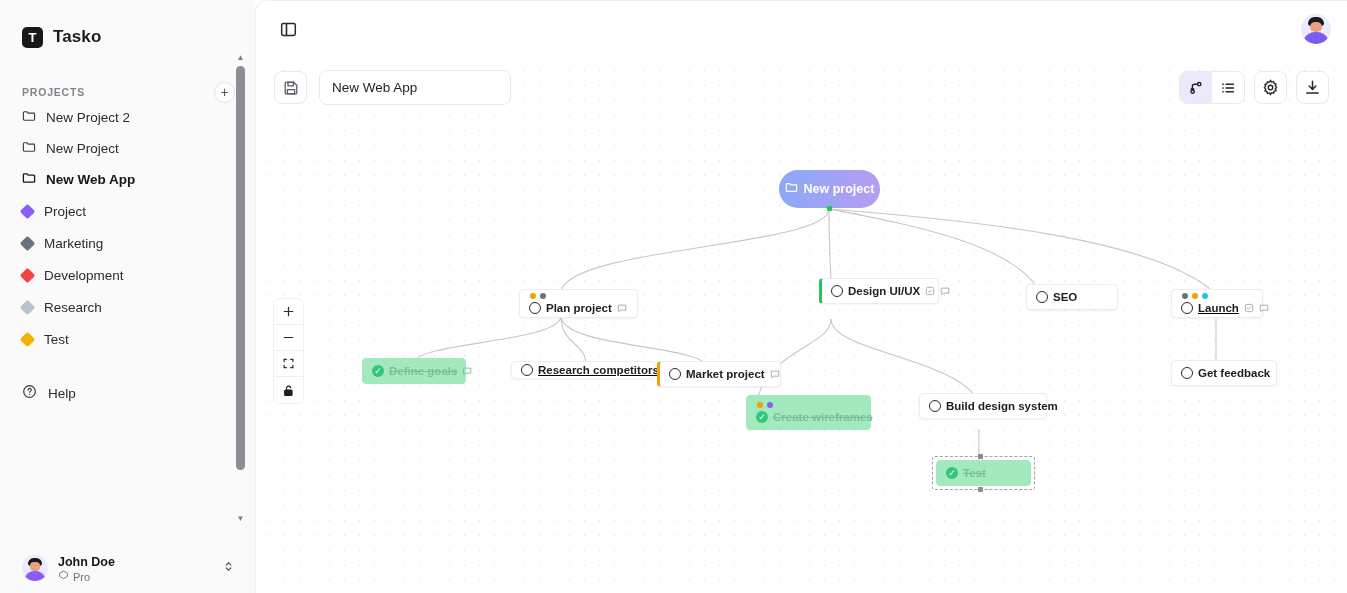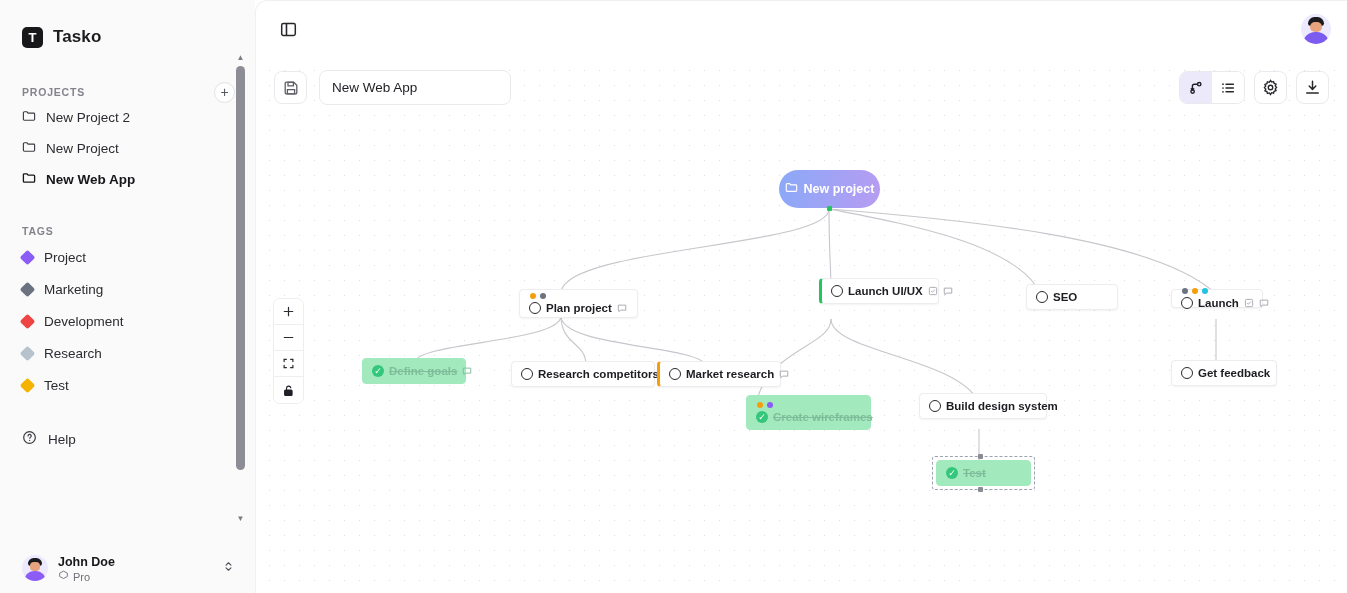--- a/index.html
+++ b/index.html
@@ -216,23 +216,20 @@
     </div>
     <div class="proj-item current">
       <span>
         <svg width="14" height="14" viewBox="0 0 16 16" fill="none" stroke="#17171b" stroke-width="1.5">
           <path d="M1.6 4.2a1 1 0 011-1h3.1l1.3 1.5h6.4a1 1 0 011 1v6.1a1 1 0 01-1 1H2.6a1 1 0 01-1-1z"></path>
         </svg>
       </span>
       <span>New Web App</span>
     </div>
 
-    <div class="section-head">
-      <span class="section-title">TAGS</span>
-    </div>
 
     <div class="tag-item">
       <span class="diamond" style="background:#8b5cf6"></span>
       <span>Project</span>
     </div>
     <div class="tag-item">
       <span class="diamond" style="background:#6b7280"></span>
       <span>Marketing</span>
     </div>
     <div class="tag-item">
@@ -416,21 +413,21 @@
                 </svg>
             </span>
           </div>
         </div>
       </div>
 
       <div class="node" style="left:563px; top:221px;">
         <div class="card accent-green" style="width:120px; height:26px;">
           <div class="row">
             <span class="chk"></span>
-            <span class="label">Launch UI/UX</span>
+            <span class="label">Design UI/UX</span>
             <span class="mini">
               <svg width="10" height="10" viewBox="0 0 16 16" fill="none" stroke="currentColor" stroke-width="1.5">
                   <rect x="2.2" y="2.2" width="11.6" height="11.6" rx="1.6"></rect>
                   <path d="M5 8l2 2 4-4.2"></path>
                 </svg>
             </span>
             <span class="mini">
               <svg width="10" height="10" viewBox="0 0 16 16" fill="none" stroke="currentColor" stroke-width="1.5">
                   <path d="M2 3.4h12v8H6l-3 2.4v-2.4H2z"></path>
                 </svg>
@@ -442,21 +439,21 @@
       <div class="node" style="left:770px; top:227px;">
         <div class="card" style="width:92px; height:26px;text-align:center;">
           <div class="row">
             <span class="chk"></span>
             <span class="label">SEO</span>
           </div>
         </div>
       </div>
 
       <div class="node" style="left:915px; top:232px;">
-        <div class="card" style="width:92px; height:19px;">
+        <div class="card" style="width:92px; height:29px;text-decoration:underline;">
           <div class="dots">
             <span class="dot" style="background:#6b7280"></span>
             <span class="dot" style="background:#f59e0b"></span>
             <span class="dot" style="background:#22c3e0"></span>
           </div>
           <div class="row">
             <span class="chk"></span>
             <span class="label">Launch</span>
             <span class="mini">
               <svg width="10" height="10" viewBox="0 0 16 16" fill="none" stroke="currentColor" stroke-width="1.5">
@@ -481,33 +478,33 @@
             <span class="mini">
               <svg width="10" height="10" viewBox="0 0 16 16" fill="none" stroke="currentColor" stroke-width="1.5">
                   <path d="M2 3.4h12v8H6l-3 2.4v-2.4H2z"></path>
                 </svg>
             </span>
           </div>
         </div>
       </div>
 
       <div class="node" style="left:255px; top:304px;">
-        <div class="card" style="width:144px; height:26px;">
+        <div class="card" style="width:144px; height:18px;text-decoration:underline;">
           <div class="row">
             <span class="chk"></span>
             <span class="label">Research competitors</span>
           </div>
         </div>
       </div>
 
       <div class="node" style="left:401px; top:304px;">
         <div class="card accent-orange" style="width:124px; height:26px;">
           <div class="row">
             <span class="chk"></span>
-            <span class="label">Market research</span>
+            <span class="label">Market project</span>
             <span class="mini">
               <svg width="10" height="10" viewBox="0 0 16 16" fill="none" stroke="currentColor" stroke-width="1.5">
                   <path d="M2 3.4h12v8H6l-3 2.4v-2.4H2z"></path>
                 </svg>
             </span>
           </div>
         </div>
       </div>
 
       <div class="node" style="left:490px; top:338px;">

